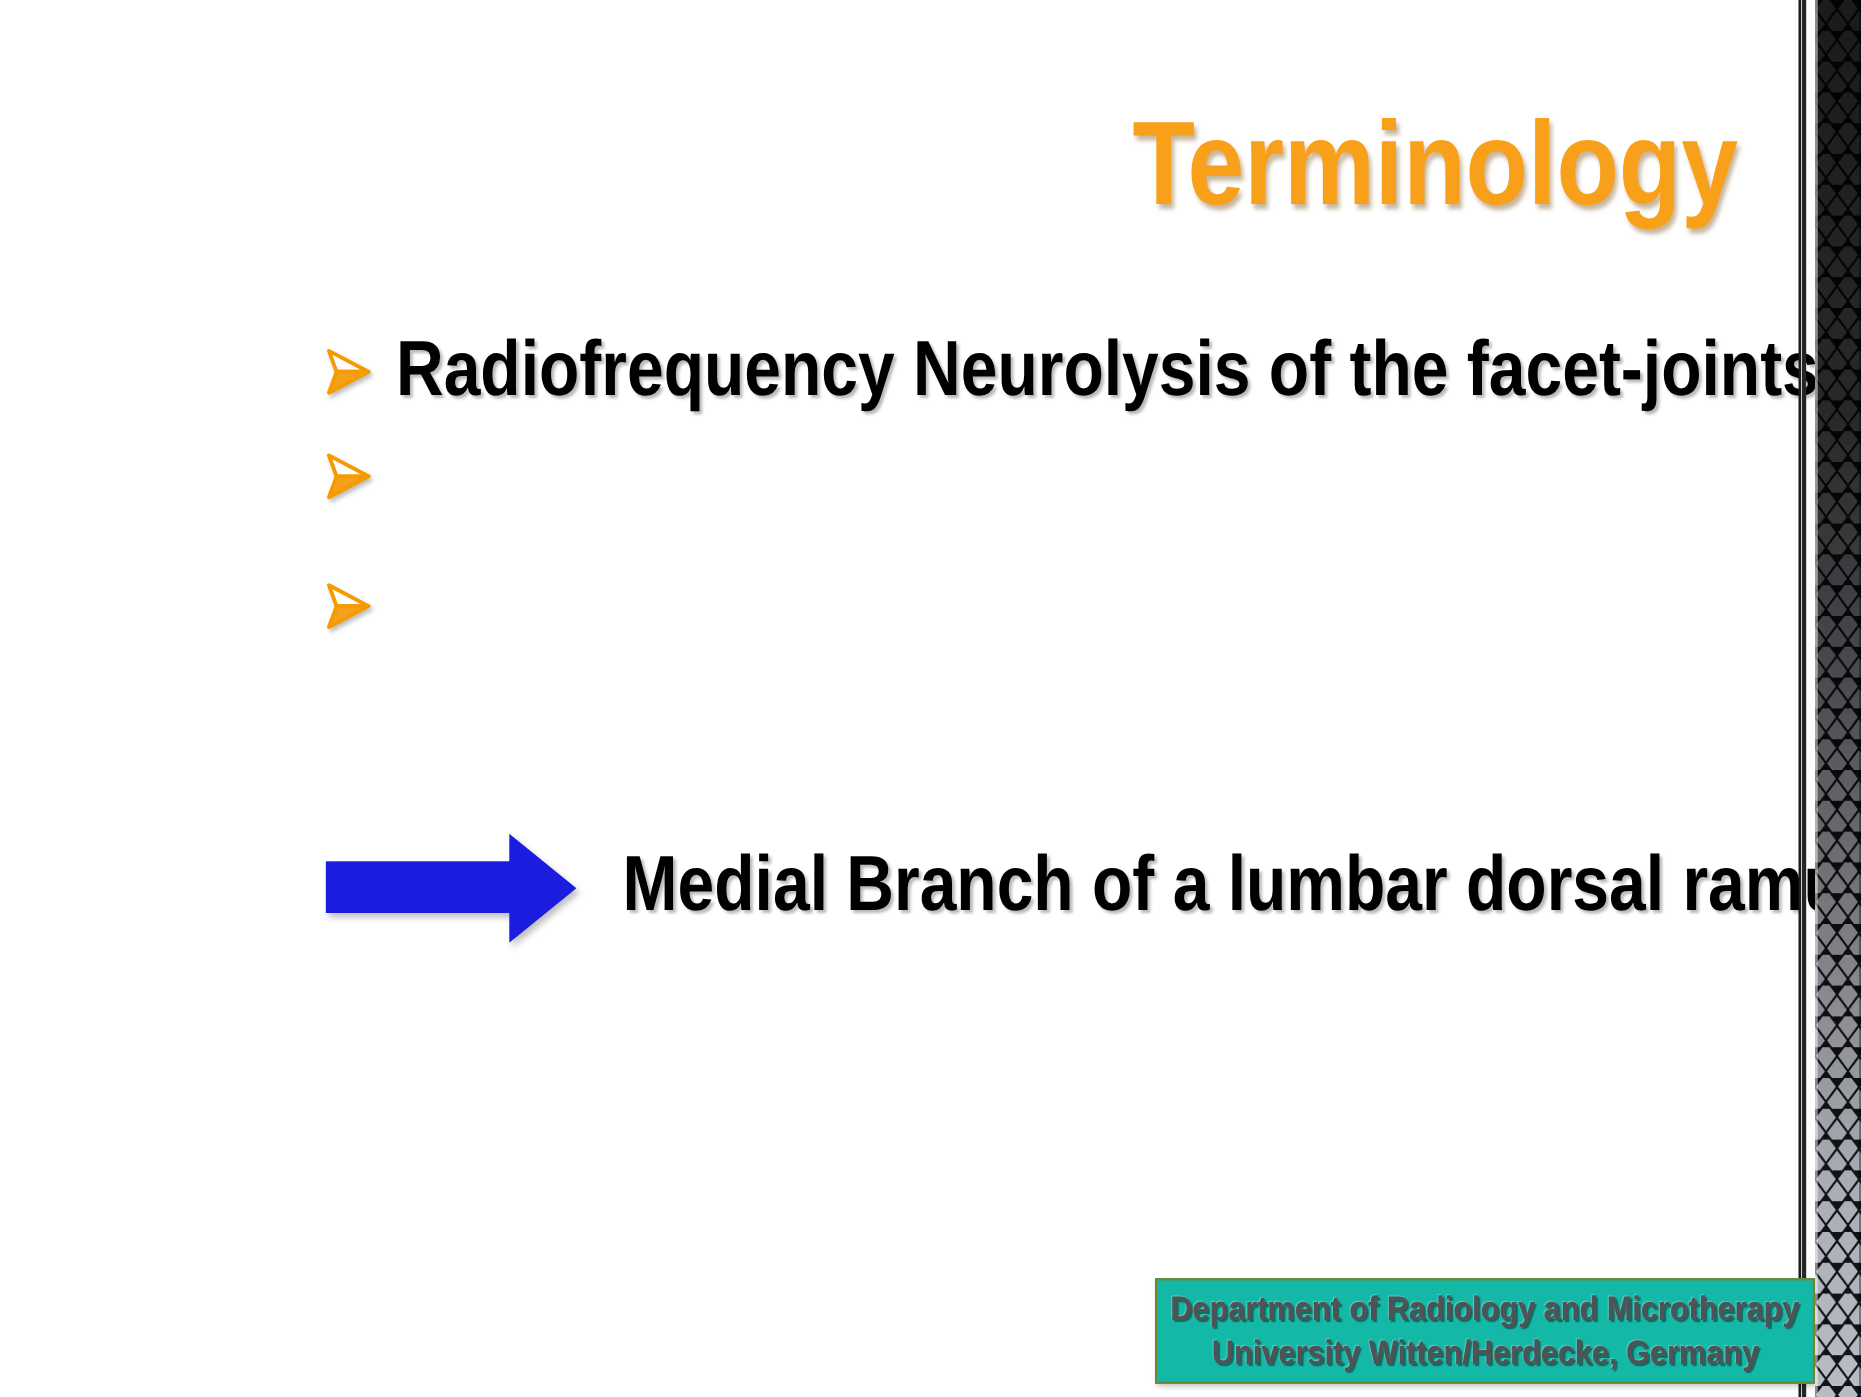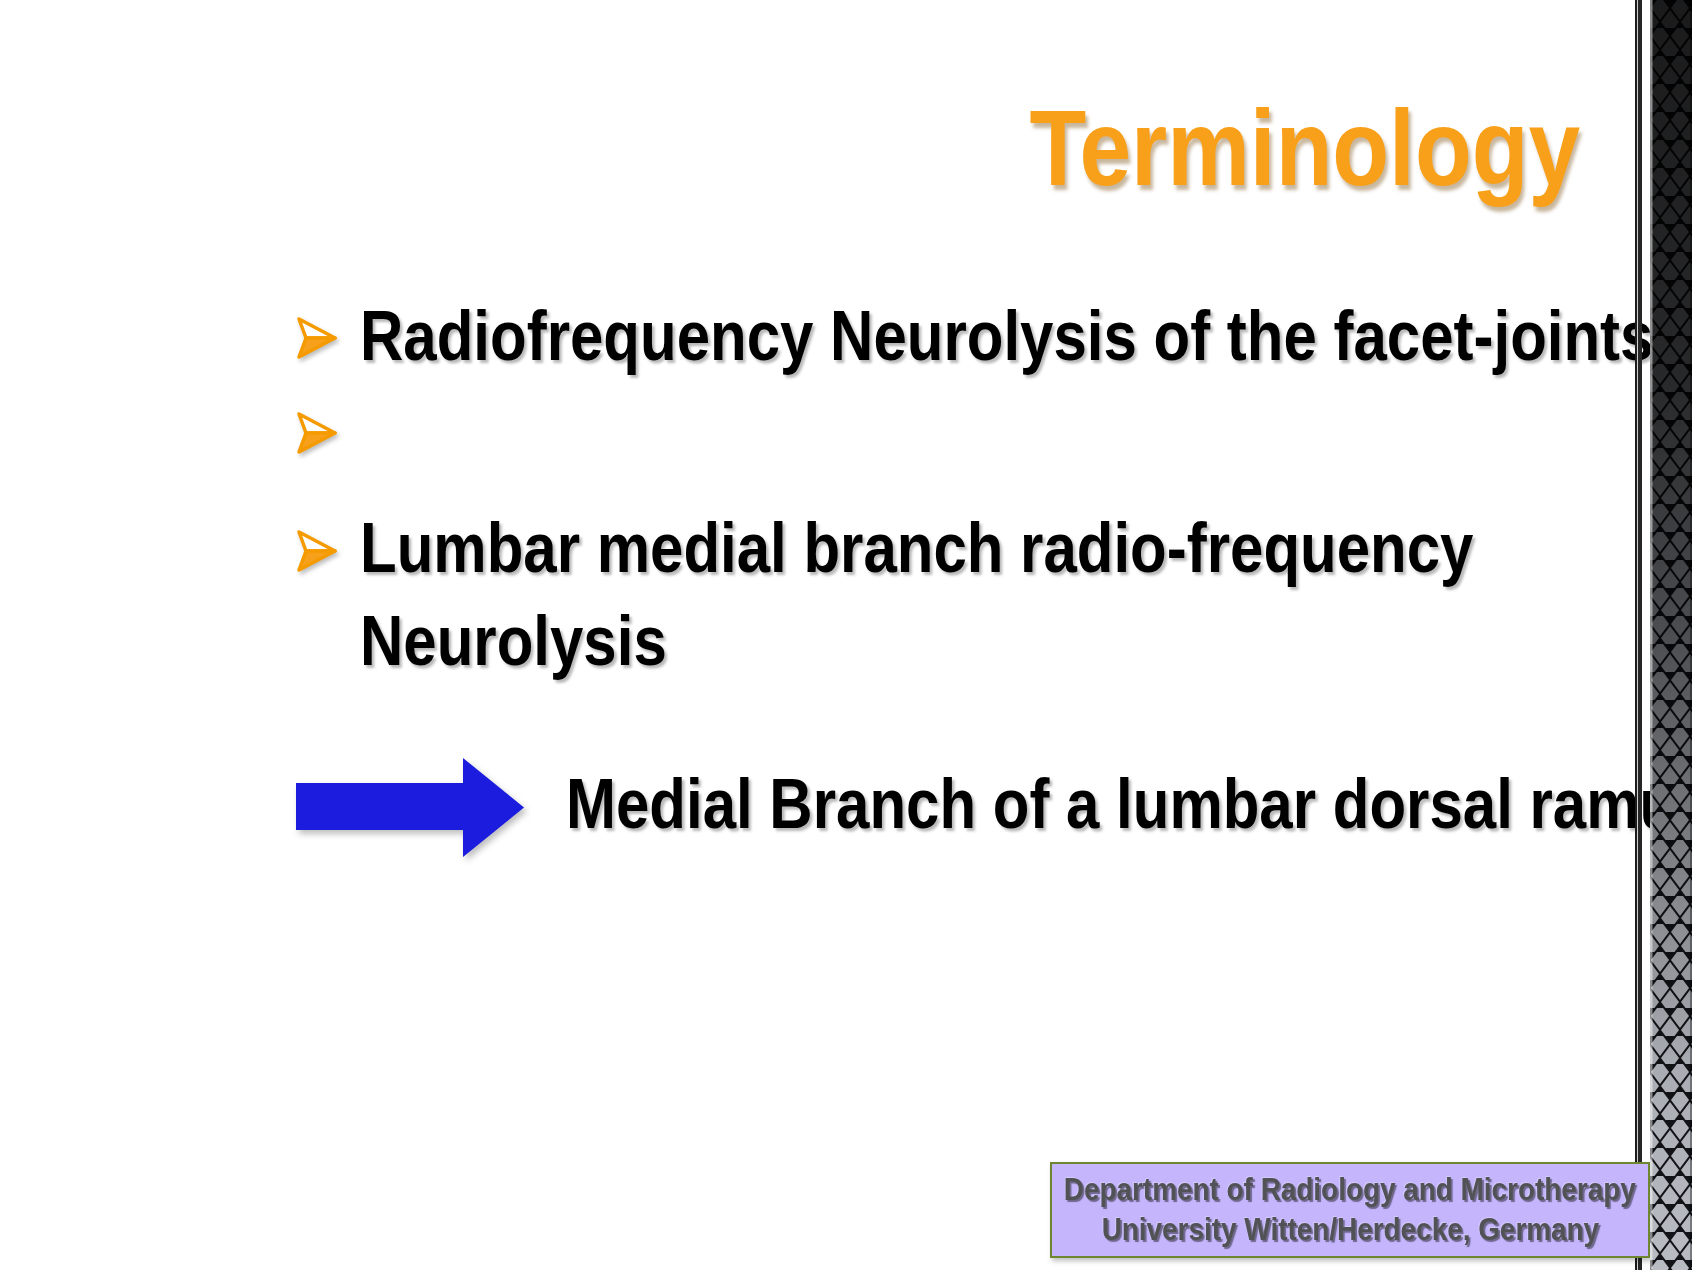--- a/index.html
+++ b/index.html
@@ -72,21 +72,21 @@
     filter: drop-shadow(3px 4px 3px rgba(0,0,0,0.25));
   }
   .callout-text { top: 768px; left: 566px; }
   
   .footer-box {
     position: absolute;
     left: 1050px;
     top: 1162px;
     width: 596px;
     height: 92px;
-    background: #c4b5fd;
+    background: #14b8a6;
     border: 2px solid #6f8631;
     box-shadow: 2px 3px 5px rgba(0,0,0,0.25);
     display: flex;
     flex-direction: column;
     align-items: center;
     justify-content: center;
     z-index: 3;
   }
   .footer-line {
     font-size: 31px;
@@ -137,26 +137,20 @@
 
   <svg class="bullet-glyph glyph-2" viewBox="0 0 42 48">
     <polygon points="3,5 39,24 10,24" fill="#ffffff" stroke="#F59B00" stroke-width="3.5" stroke-linejoin="round"></polygon>
     <polygon points="10,24 39,24 3,43" fill="#F6A01C" stroke="#F59B00" stroke-width="3.5" stroke-linejoin="round"></polygon>
   </svg>
 
   <svg class="bullet-glyph glyph-3" viewBox="0 0 42 48">
     <polygon points="3,5 39,24 10,24" fill="#ffffff" stroke="#F59B00" stroke-width="3.5" stroke-linejoin="round"></polygon>
     <polygon points="10,24 39,24 3,43" fill="#F6A01C" stroke="#F59B00" stroke-width="3.5" stroke-linejoin="round"></polygon>
   </svg>
-  <div class="body-line line-3">
-    <span class="cond">Lumbar medial branch radio-frequency</span>
-  </div>
-  <div class="body-line line-3b">
-    <span class="cond">Neurolysis</span>
-  </div>
 
   <svg class="callout-arrow" viewBox="0 0 228 99">
     <rect x="0" y="25" width="168" height="47" fill="#1C1CDE"></rect>
     <polygon points="167,0 228,49.5 167,99" fill="#1C1CDE"></polygon>
   </svg>
   <div class="body-line callout-text">
     <span class="cond">Medial Branch of a lumbar dorsal ramus</span>
   </div>
 
   <div class="footer-box">

